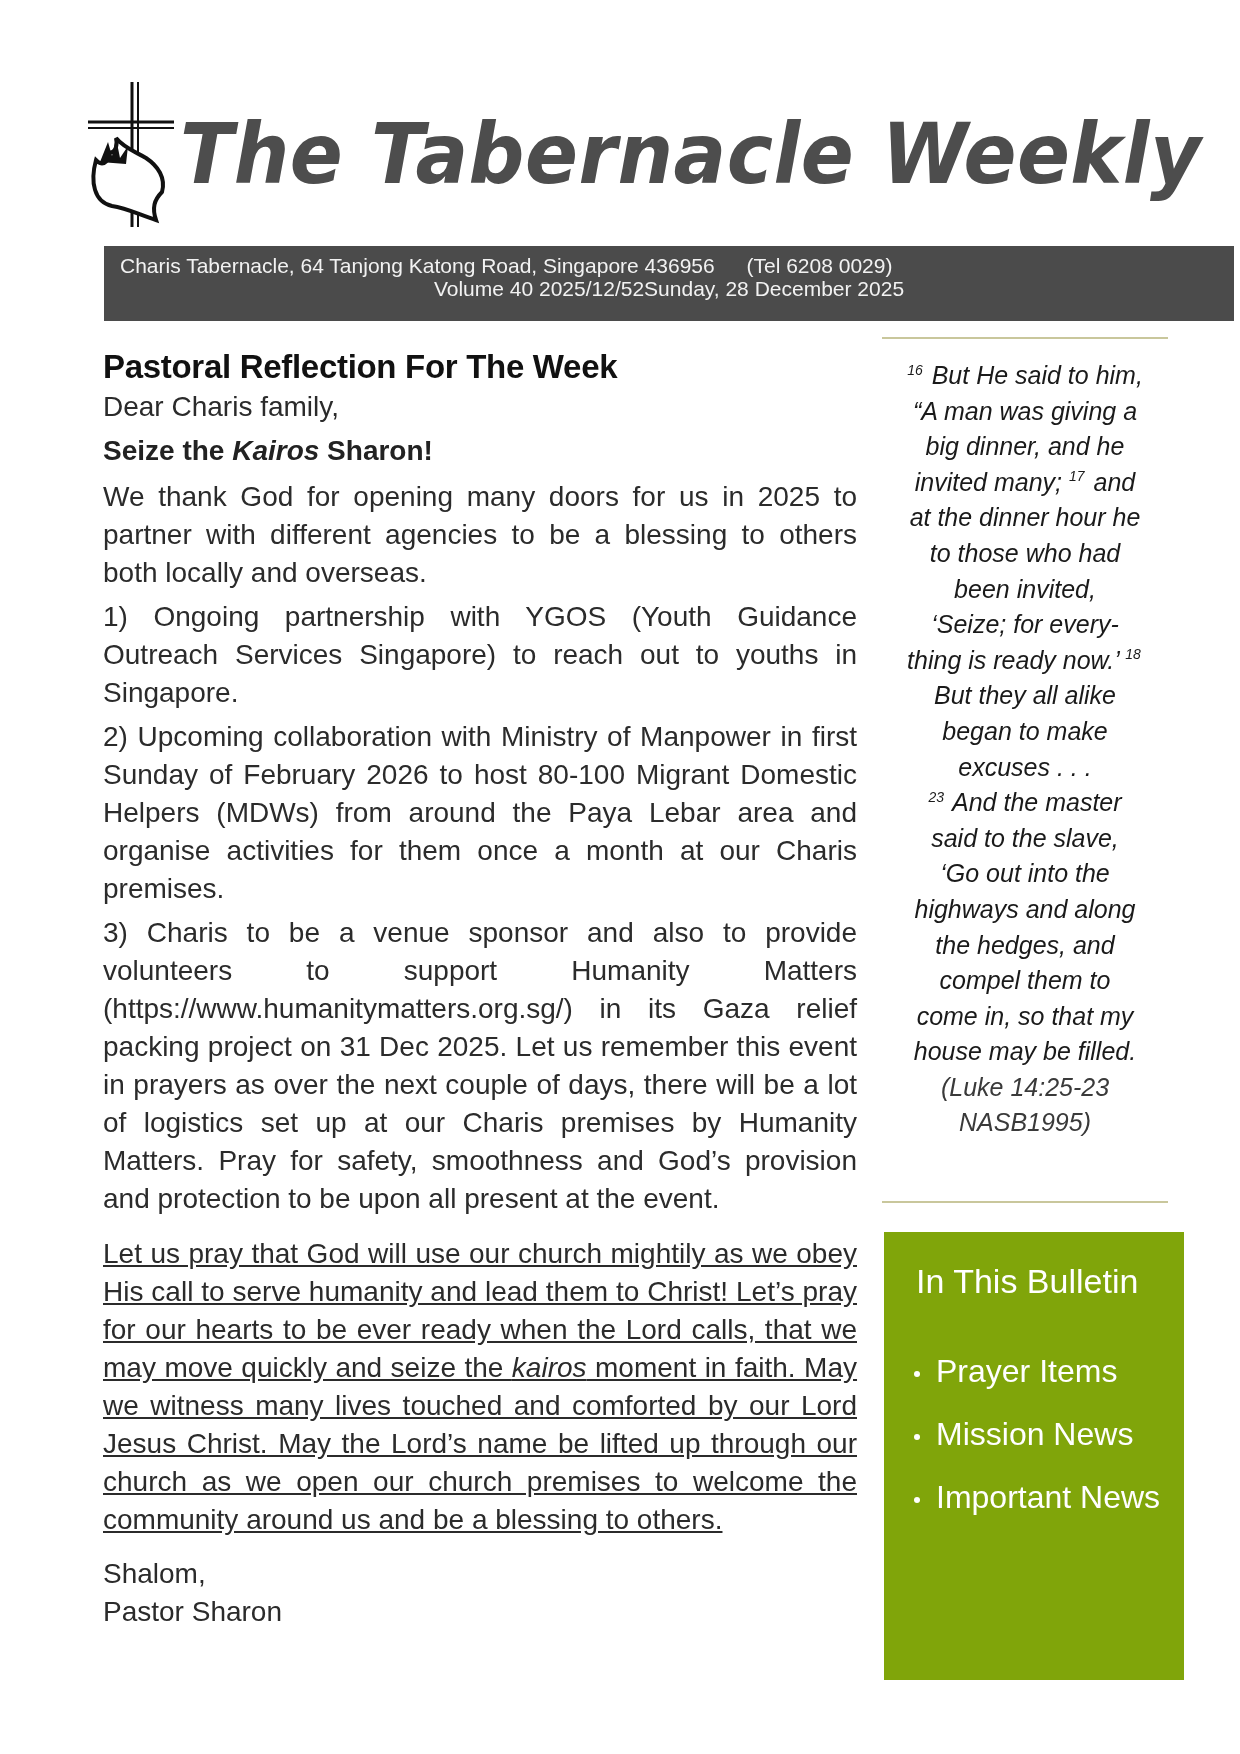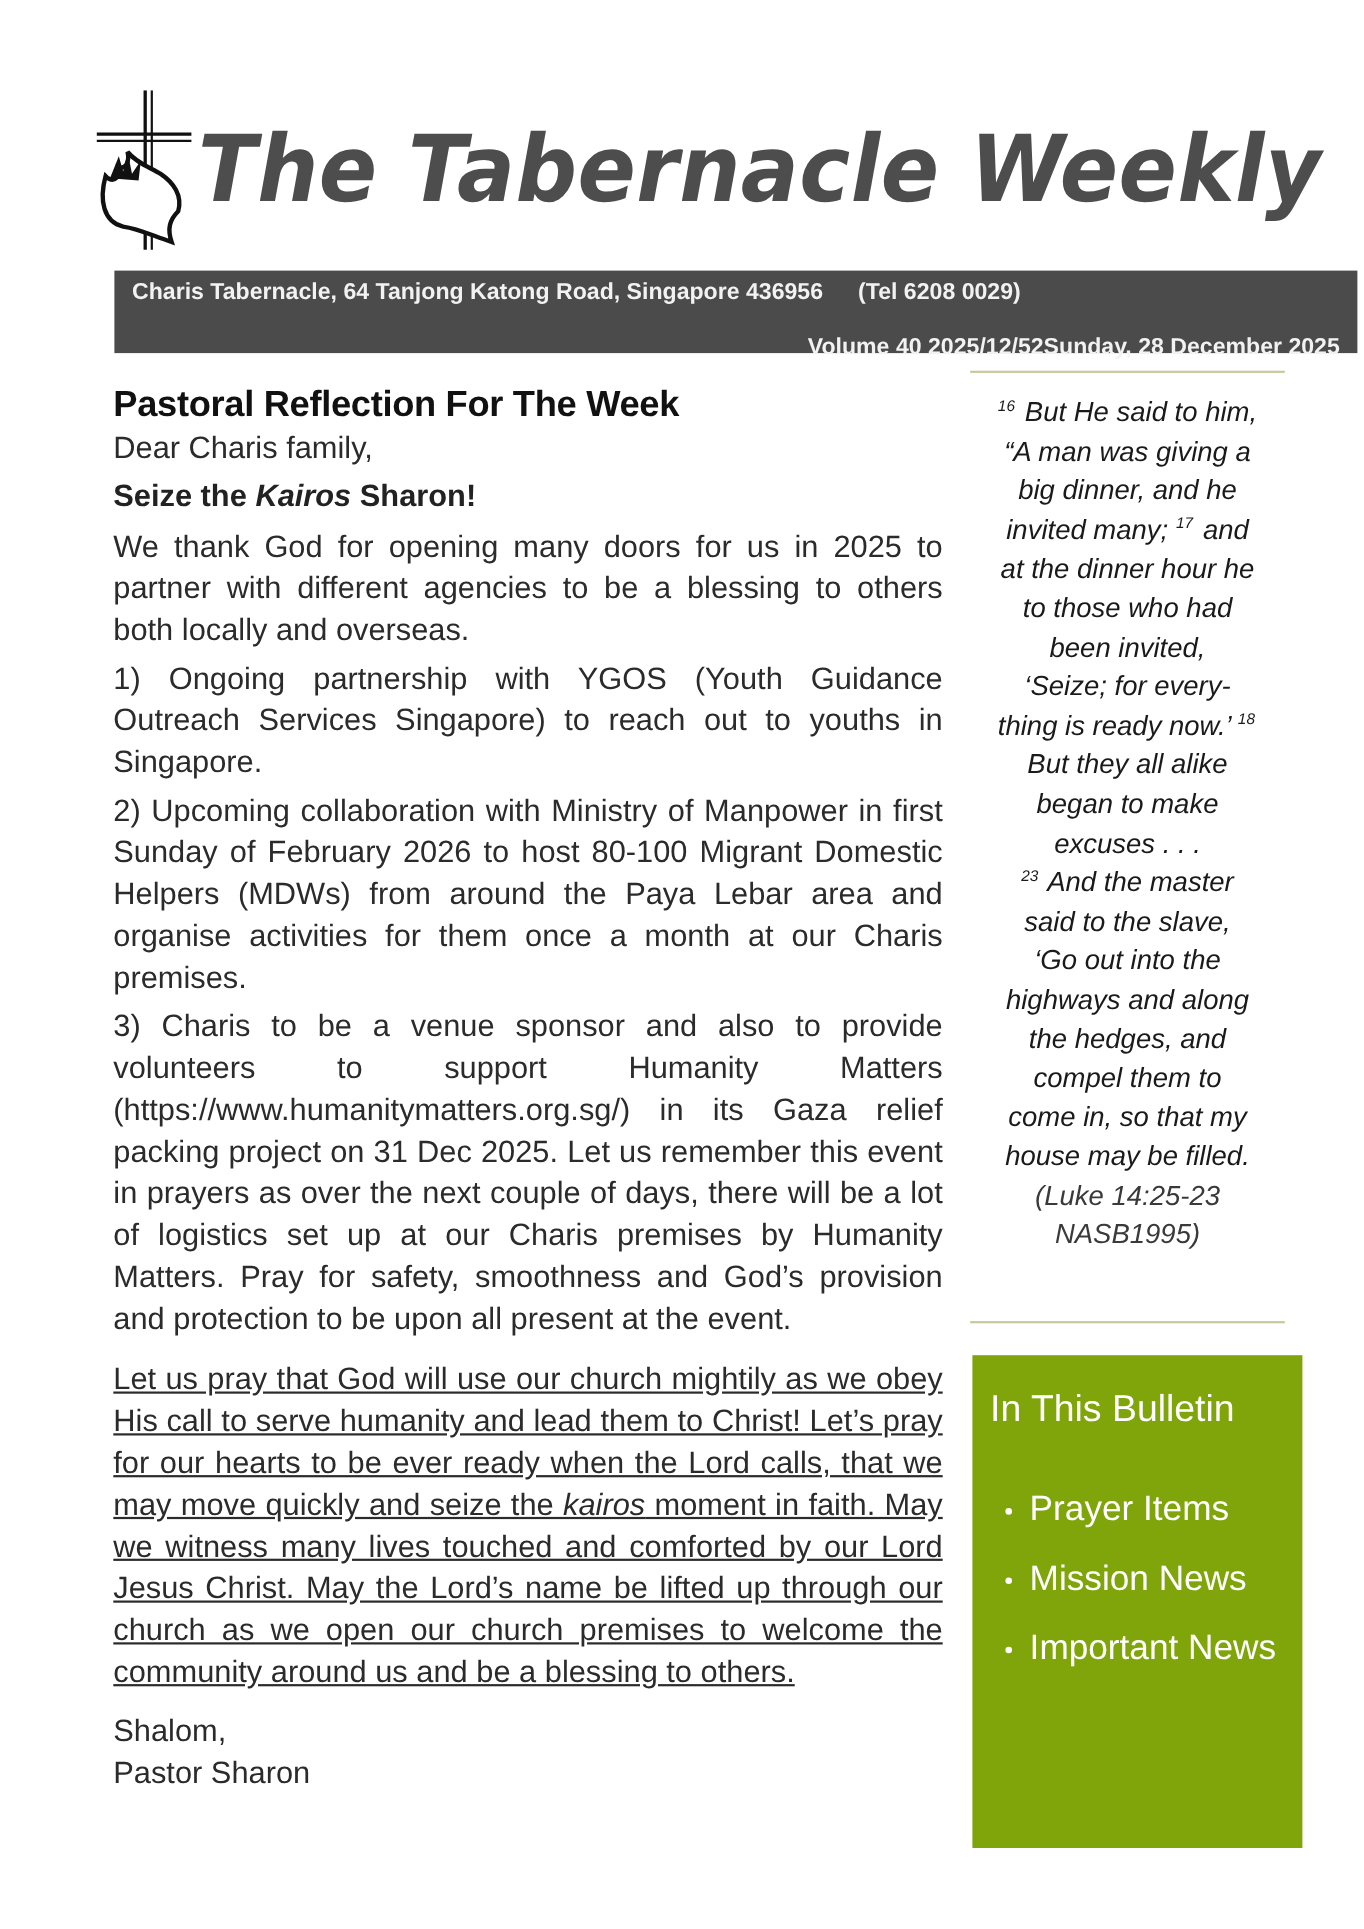--- a/index.html
+++ b/index.html
@@ -5,42 +5,42 @@
   html, body { margin:0; padding:0; background:#ffffff; }
   body { width:1240px; height:1754px; position:relative; overflow:hidden;
          font-family:"Liberation Sans", sans-serif; color:#2b2b2b; }
 
   .logo { position:absolute; left:86px; top:82px; width:92px; height:150px; }
   .masthead-title { position:absolute; left:180px; top:112px; font-size:84px; font-weight:bold;
          font-style:italic; color:#4d4d4d; letter-spacing:0.5px; line-height:1; white-space:nowrap;
          font-family:"DejaVu Sans", sans-serif; transform:scaleX(0.93); transform-origin:left top; }
 
   .infobar { position:absolute; left:104px; top:246px; width:1130px; height:75px; background:#4b4b4b;
-         color:#f2f2f2; font-weight:bold; font-size:21px; font-family:"Liberation Sans", sans-serif; }
+         color:#f2f2f2; font-weight:normal; font-size:21px; font-family:"Liberation Sans", sans-serif; }
   .infobar .row1 { position:absolute; left:16px; top:8px; white-space:nowrap; }
   .infobar .row1 .tel { margin-left:26px; }
-  .infobar .row2 { position:absolute; left:16px; right:16px; top:58px; display:flex; justify-content:flex-end; white-space:nowrap; }
+  .infobar .row2 { position:absolute; left:16px; right:16px; top:31px; display:flex; justify-content:center; white-space:nowrap; }
 
   .main { position:absolute; left:103px; top:346px; width:754px; font-size:28px; line-height:38px; color:#2b2b2b; }
   .main h1 { margin:0; font-size:33px; line-height:42px; font-weight:bold; color:#111; letter-spacing:-0.3px; }
   .main p { margin:0; text-align:justify; }
   .main .greet { margin-bottom:6px; }
   .main .subtitle { font-weight:bold; color:#222; margin-bottom:8px; }
   .main .para { margin-bottom:6px; }
   .main .para.gap { margin-top:17px;text-decoration:underline; }
   .main .sign { margin-top:16px; text-align:left; }
 
   .sidebar-rule { position:absolute; left:882px; width:286px; height:2px; background:#c9c79c; }
   .verse { position:absolute; left:884px; top:358px; width:282px; text-align:center;
          font-style:italic; font-size:25px; line-height:35.6px; color:#1a1a1a; }
   .verse sup { font-size:14px; vertical-align:super; line-height:0; margin-right:2px;margin-top:16px; }
   .verse .ref { color:#3a3a3a; }
 
   .toc { position:absolute; left:884px; top:1232px; width:300px; height:448px; background:#80a50a; color:#ffffff; }
-  .toc h2 { margin:0; position:absolute; left:16px; top:30px; font-size:34px; font-weight:normal; }
+  .toc h2 { margin:0; position:absolute; left:32px; top:30px; font-size:34px; font-weight:normal; }
   .toc ul { list-style:none; margin:0; padding:0; position:absolute; left:30px; top:108px; }
   .toc li { font-size:32px; line-height:63px; display:flex; align-items:center; }
   .toc .bullet { width:6px; height:6px; background:#fff; border-radius:50%; margin-right:16px; margin-top:4px; }
 </style>
 </head>
 <body>
 
 <div class="logo">
   <svg width="92" height="150" viewBox="0 0 92 150">
     <line x1="46" y1="0" x2="46" y2="145" stroke="#111" stroke-width="3"></line>

